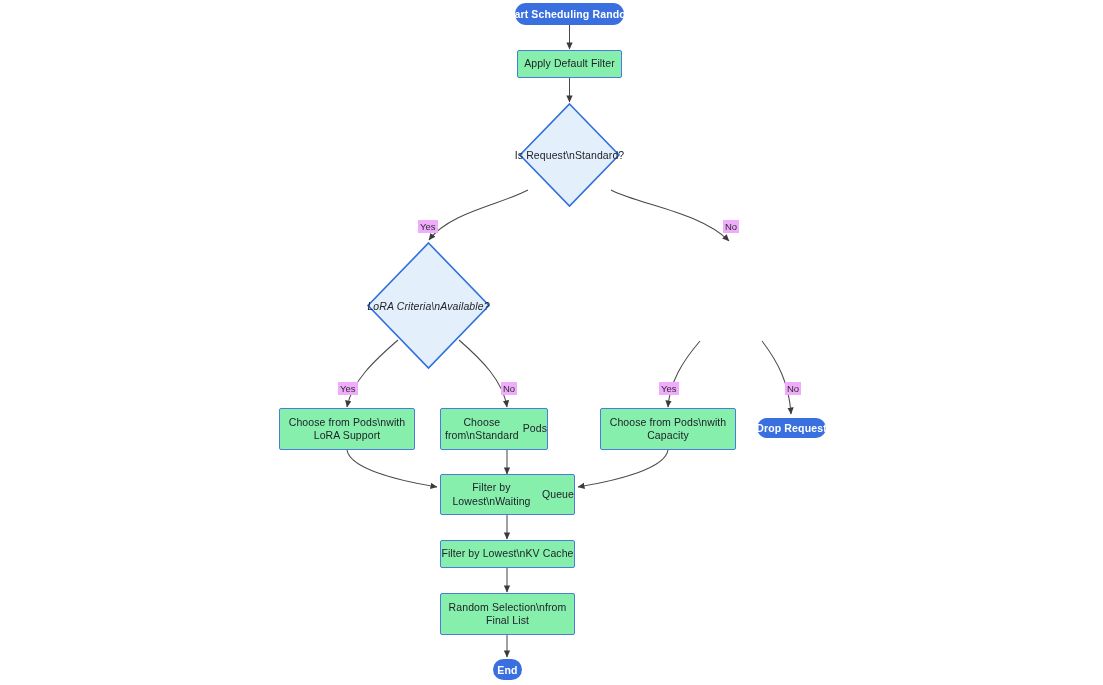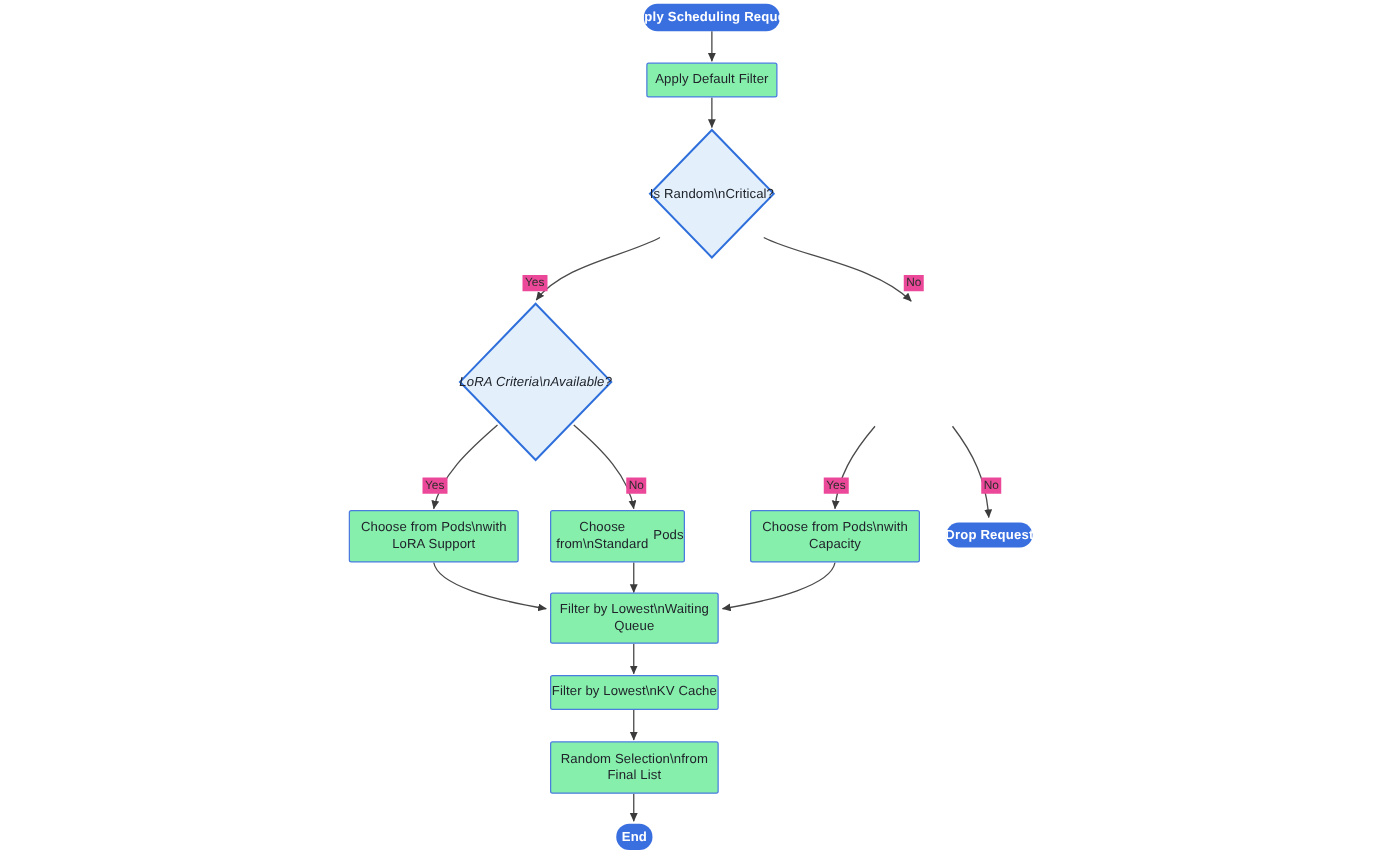--- a/index.html
+++ b/index.html
@@ -42,21 +42,21 @@
   .diamond .dlabel{
     position:absolute;left:0;top:0;width:100%;height:100%;
     display:flex;align-items:center;justify-content:center;
     font-size:10.5px;color:#20232a;text-align:center;white-space:nowrap;
     letter-spacing:.1px;
   }
 
   
   .elabel{
     position:absolute;
-    background:#ec4899;
+    background:#f0abfc;
     color:#2c2c2c;
     font-size:9.5px;
     line-height:11px;
     padding:1px 2px;
     white-space:nowrap;
   }
 </style>
 </head>
 <body>
 
@@ -94,29 +94,29 @@
       <path d="M668,450 C665,468 620,480 578,487"></path>
 
       <path d="M507,515 L507,539"></path>
 
       <path d="M507,568 L507,592"></path>
 
       <path d="M507,635 L507,657"></path>
     </g>
   </svg>
 
-  <div class="node pill" style="left:515px;top:3px;width:109px;height:22px;">Apply Scheduling Request</div>
+  <div class="node pill" style="left:515px;top:3px;width:109px;height:22px;">Start Scheduling Random</div>
 
   <div class="node rect" style="left:517px;top:50px;width:105px;height:28px;">Apply Default Filter</div>
 
   <div class="diamond" style="left:519px;top:103px;width:101px;height:104px;">
     <svg width="101" height="104" viewBox="0 0 101 104">
       <polygon points="50.5,1 100,52 50.5,103 1,52" fill="#e3f0fc" stroke="#2f6fdb" stroke-width="1.6"></polygon>
     </svg>
-    <div class="dlabel">Is Random\nCritical?</div>
+    <div class="dlabel">Is Request\nStandard?</div>
   </div>
 
   <div class="diamond" style="left:367px;top:242px;width:123px;height:127px;font-style:italic;">
     <svg width="123" height="127" viewBox="0 0 123 127">
       <polygon points="61.5,1 122,63.5 61.5,126 1,63.5" fill="#e3f0fc" stroke="#2f6fdb" stroke-width="1.6"></polygon>
     </svg>
     <div class="dlabel">LoRA Criteria\nAvailable?</div>
   </div>
 
 
@@ -130,21 +130,21 @@
     <span>Pods</span>
   </div>
 
   <div class="node rect" style="left:600px;top:408px;width:136px;height:42px;flex-direction:column;">
     <span>Choose from Pods\nwith</span>
     <span>Capacity</span>
   </div>
 
   <div class="node pill" style="left:757px;top:418px;width:69px;height:20px;">Drop Request</div>
 
-  <div class="node rect" style="left:440px;top:474px;width:135px;height:41px;flex-direction:column;">
+  <div class="node rect" style="left:440px;top:474px;width:135px;height:41px;flex-direction:row;">
     <span>Filter by Lowest\nWaiting</span>
     <span>Queue</span>
   </div>
 
   <div class="node rect" style="left:440px;top:540px;width:135px;height:28px;">Filter by Lowest\nKV Cache</div>
 
   <div class="node rect" style="left:440px;top:593px;width:135px;height:42px;flex-direction:column;">
     <span>Random Selection\nfrom</span>
     <span>Final List</span>
   </div>

